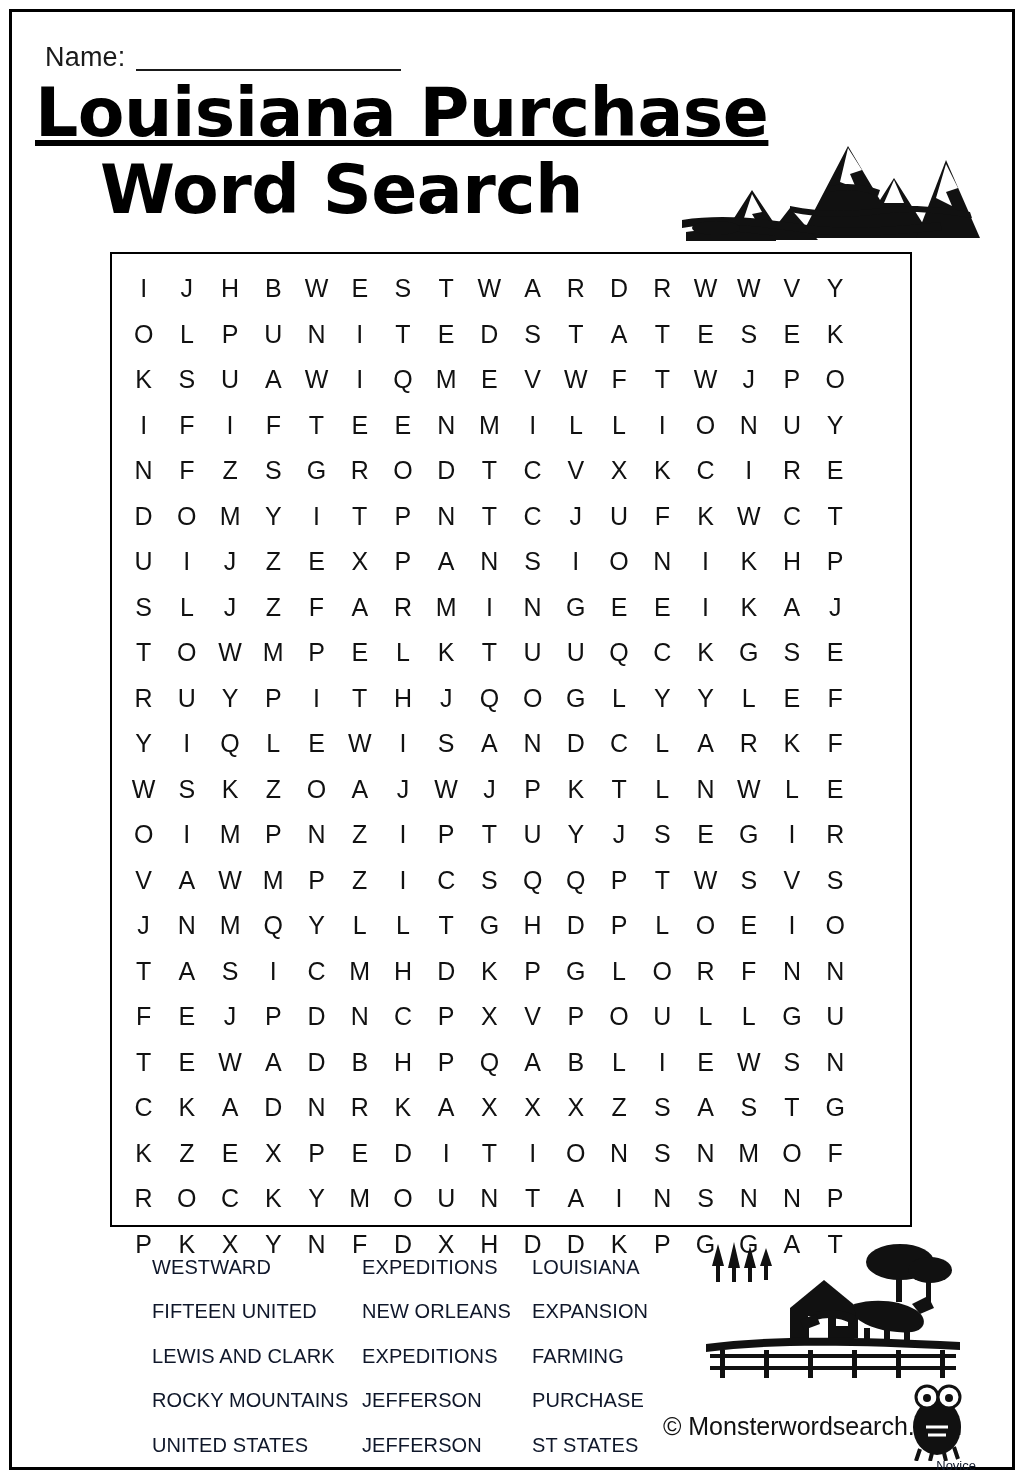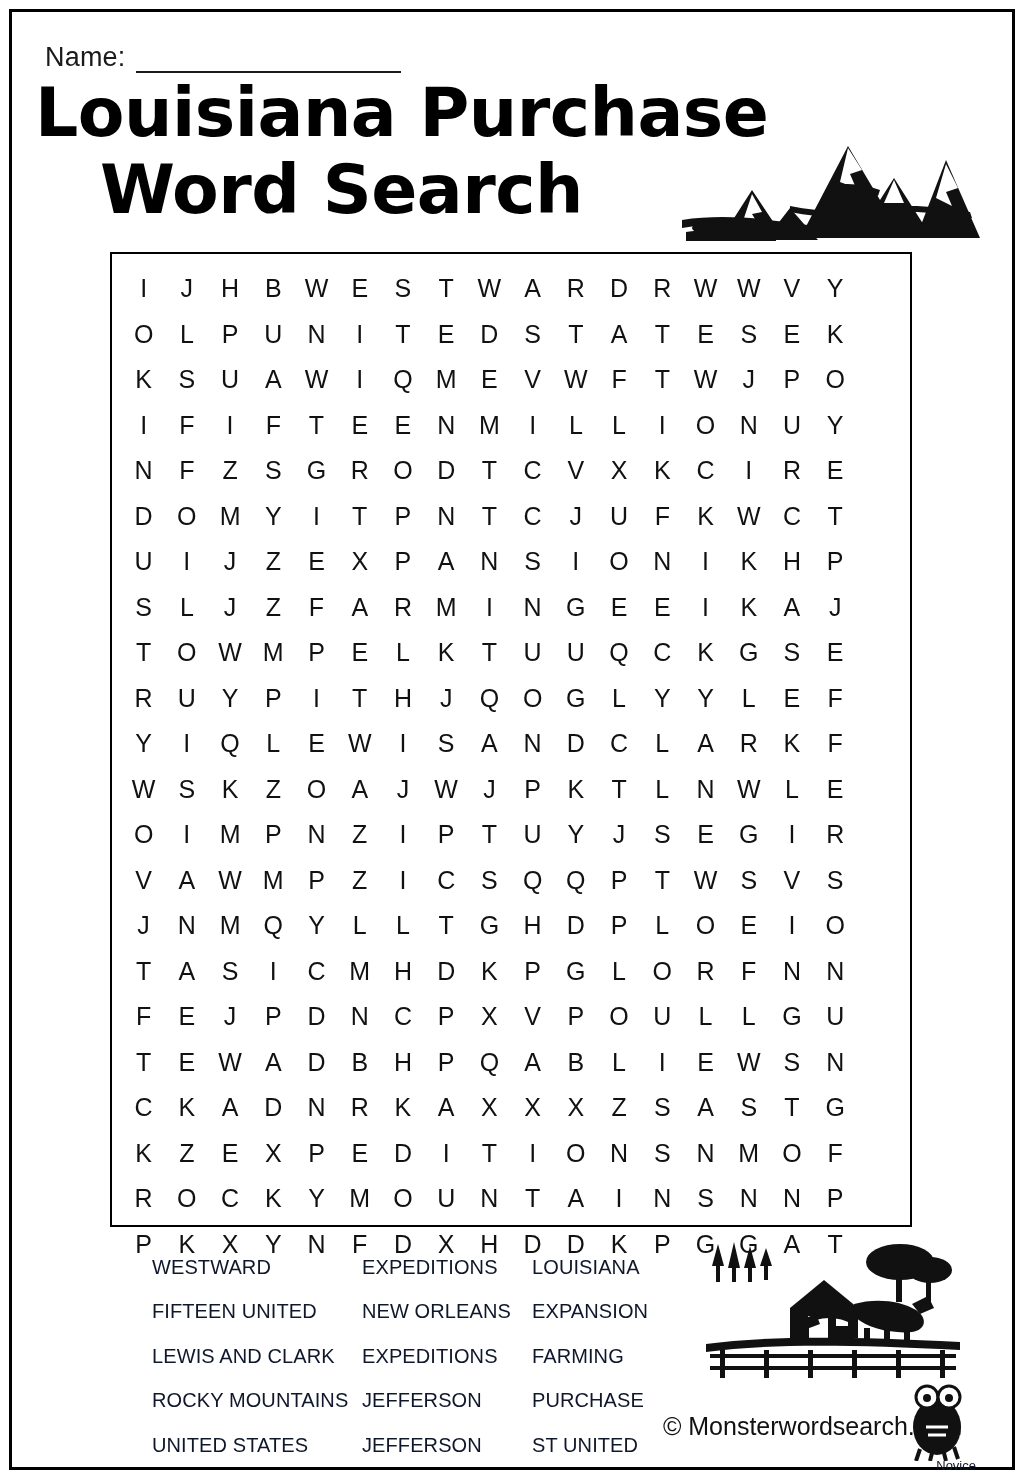--- a/index.html
+++ b/index.html
@@ -24,21 +24,21 @@
     height: 1461px;
     border: 3px solid #000;
   }
 
   
   .name-row {
     position: absolute;
     left: 45px;
     top: 42px;
     display: flex;
-    align-items: flex-end;
+    align-items: center;
     gap: 10px;
   }
   .name-label {
     font-size: 27px;
     color: #1a1a1a;
     letter-spacing: .2px;
   }
   .name-blank {
     width: 265px;
     border-bottom: 2px solid #1a1a1a;
@@ -55,21 +55,21 @@
   }
   .title-line {
     font-family: "DejaVu Sans", sans-serif;
     font-weight: bold;
     font-size: 68px;
     line-height: 1.02;
     color: #000;
     letter-spacing: -0.5px;
     white-space: nowrap;
   }
-  .title-line1 { padding-left: 35px; }
+  .title-line1 { padding-left: 35px; text-decoration: underline; }
   .title-line2 { padding-left: 100px; margin-top: 8px; }
 
   
   .mountain-art {
     position: absolute;
     right: 44px;
     top: 108px;
     width: 300px;
     height: 135px;
   }
@@ -592,21 +592,21 @@
       <div class="word">NEW ORLEANS</div>
       <div class="word">EXPANSION</div>
       <div class="word">LEWIS AND CLARK</div>
       <div class="word">EXPEDITIONS</div>
       <div class="word">FARMING</div>
       <div class="word">ROCKY MOUNTAINS</div>
       <div class="word">JEFFERSON</div>
       <div class="word">PURCHASE</div>
       <div class="word">UNITED STATES</div>
       <div class="word">JEFFERSON</div>
-      <div class="word">ST UNITED</div>
+      <div class="word">ST STATES</div>
     </div>
 
   <svg class="farm-art" viewBox="0 0 258 152">
     <g fill="#111">
       <path d="M8 28 L14 6 L20 28 Z"></path>
         <path d="M24 30 L30 4 L36 30 Z"></path>
       <path d="M40 30 L46 8 L52 30 Z"></path>
         <path d="M56 28 L62 10 L68 28 Z"></path>
       <rect x="12" y="28" width="4" height="16"></rect>
         <rect x="28" y="30" width="4" height="14"></rect>

